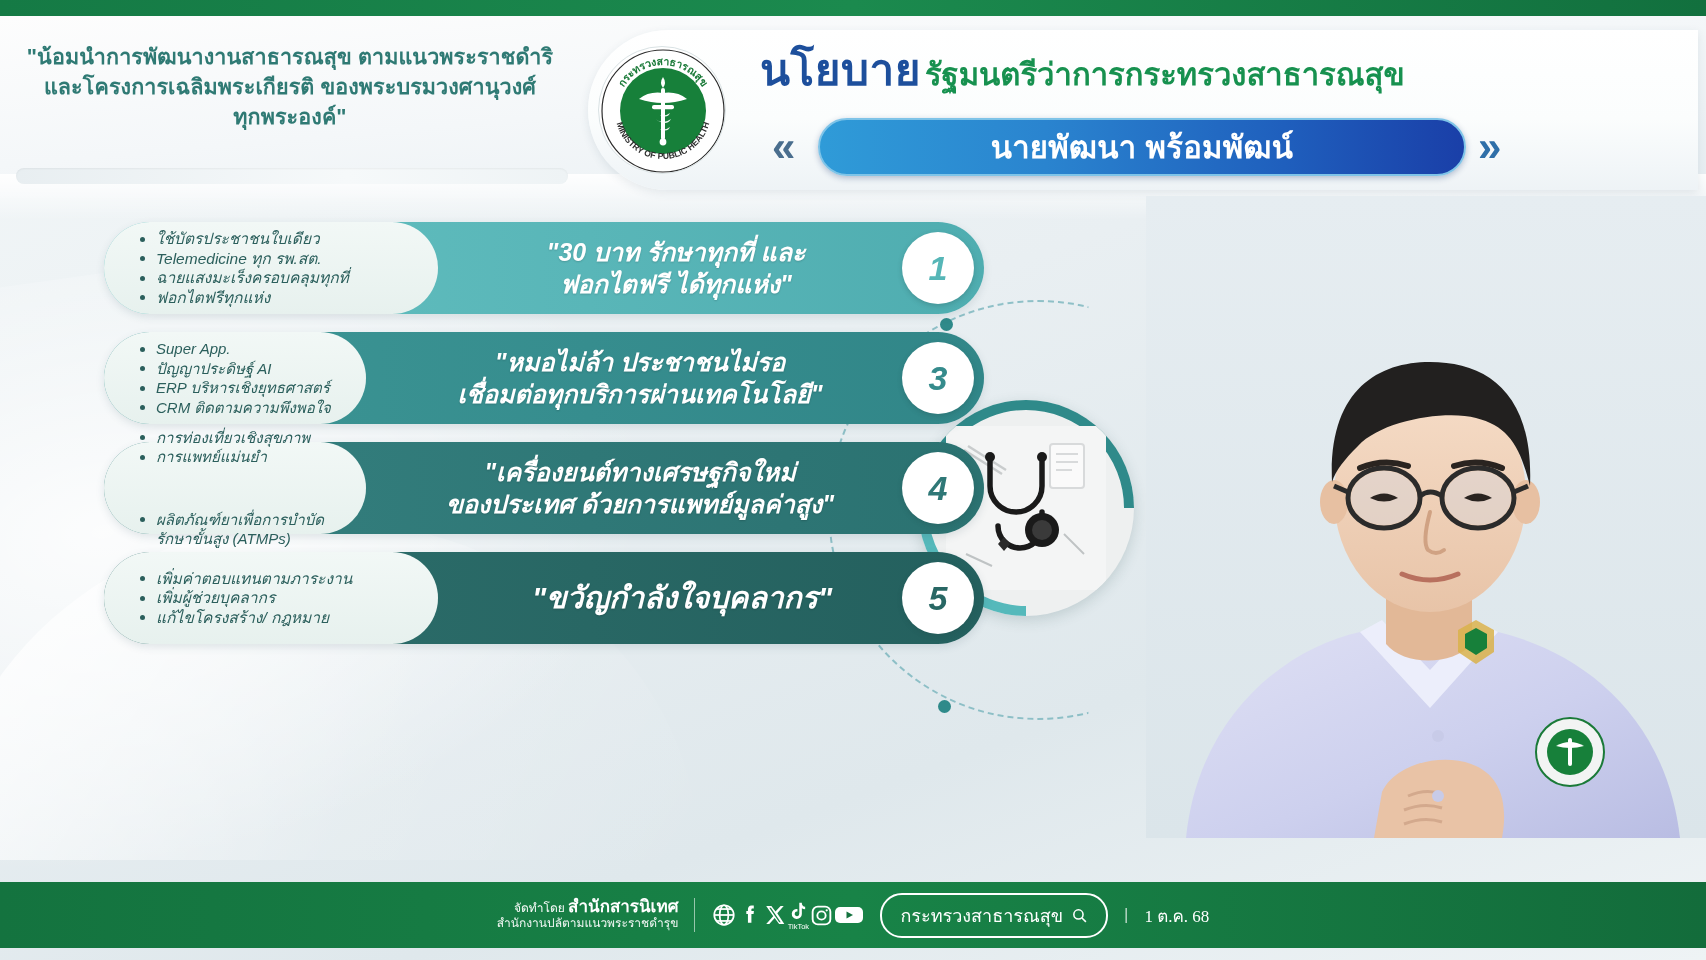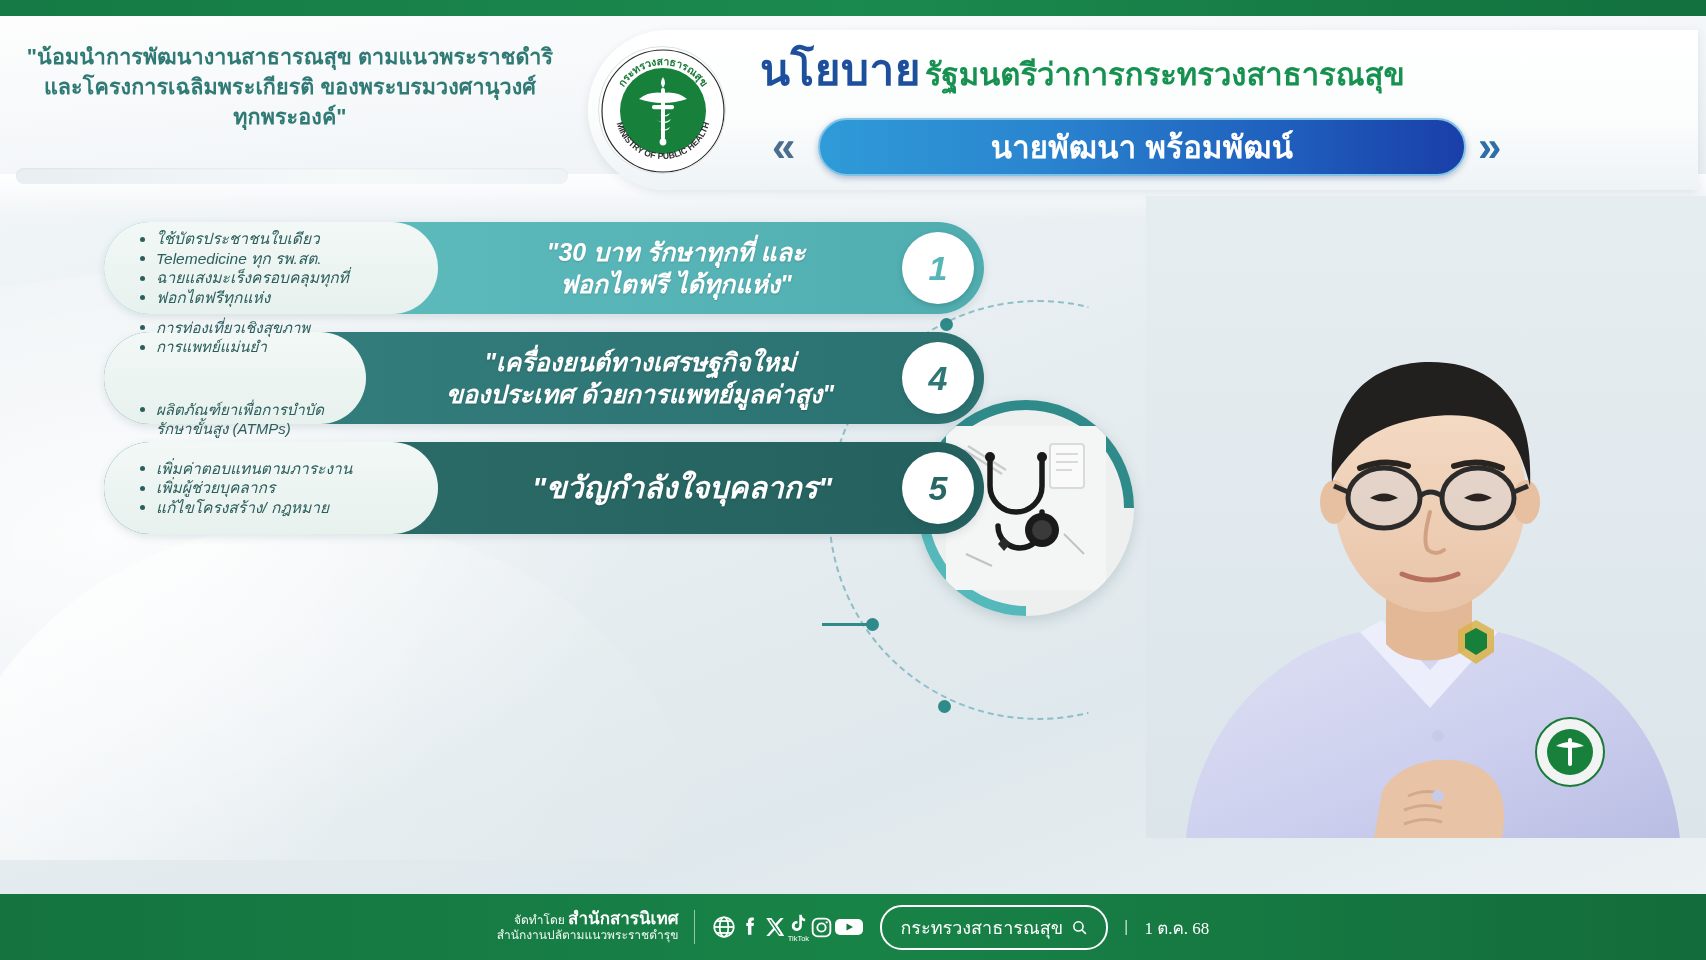--- a/index.html
+++ b/index.html
@@ -228,21 +228,21 @@
   }
 
   
   .portrait {
     position: absolute; right: 0; top: 196px; width: 560px; height: 642px;
     overflow: hidden;
   }
 
   
   .footer {
-    position: absolute; left: 0; bottom: 0; width: 100%; height: 66px;
+    position: absolute; left: 0; bottom: 12px; width: 100%; height: 66px;
     background: linear-gradient(90deg, #14733f 0%, #188347 50%, #136c3b 100%);
     display: flex; align-items: center; justify-content: center;
     gap: 16px;
   }
   .footer .credit { text-align: right; color: #ffffff; line-height: 15px; }
   .footer .credit .l1 { font-size: 12px; }
   .footer .credit .l1 b { font-size: 17px; }
   .footer .credit .l2 { font-size: 12px; opacity: .95; }
   .divider { width: 1px; height: 34px; background: rgba(255,255,255,.55); }
   .social { display: flex; align-items: center; }
@@ -369,20 +369,35 @@
       <div class="headline">
         <div>"30 บาท รักษาทุกที่ และ</div>
         <div>ฟอกไตฟรี ได้ทุกแห่ง"</div>
       </div>
       <div class="badge">
         <span>1</span>
       </div>
     </div>
 
 
+    <div class="row row-3">
+      <ul class="bullets">
+        <li>Super App.</li>
+        <li>ปัญญาประดิษฐ์ AI</li>
+        <li>ERP บริหารเชิงยุทธศาสตร์</li>
+        <li>CRM ติดตามความพึงพอใจ</li>
+      </ul>
+      <div class="headline">
+        <div>"หมอไม่ล้า ประชาชนไม่รอ</div>
+        <div>เชื่อมต่อทุกบริการผ่านเทคโนโลยี"</div>
+      </div>
+      <div class="badge">
+        <span>3</span>
+      </div>
+    </div>
 
     <div class="row row-4">
       <ul class="bullets">
         <li>การท่องเที่ยวเชิงสุขภาพ</li>
         <li>การแพทย์แม่นยำ</li>
         <li class="wrap">ผลิตภัณฑ์ยาเพื่อการบำบัดรักษาขั้นสูง (ATMPs)</li>
       </ul>
       <div class="headline">
         <div>"เครื่องยนต์ทางเศรษฐกิจใหม่</div>
         <div>ของประเทศ ด้วยการแพทย์มูลค่าสูง"</div>

